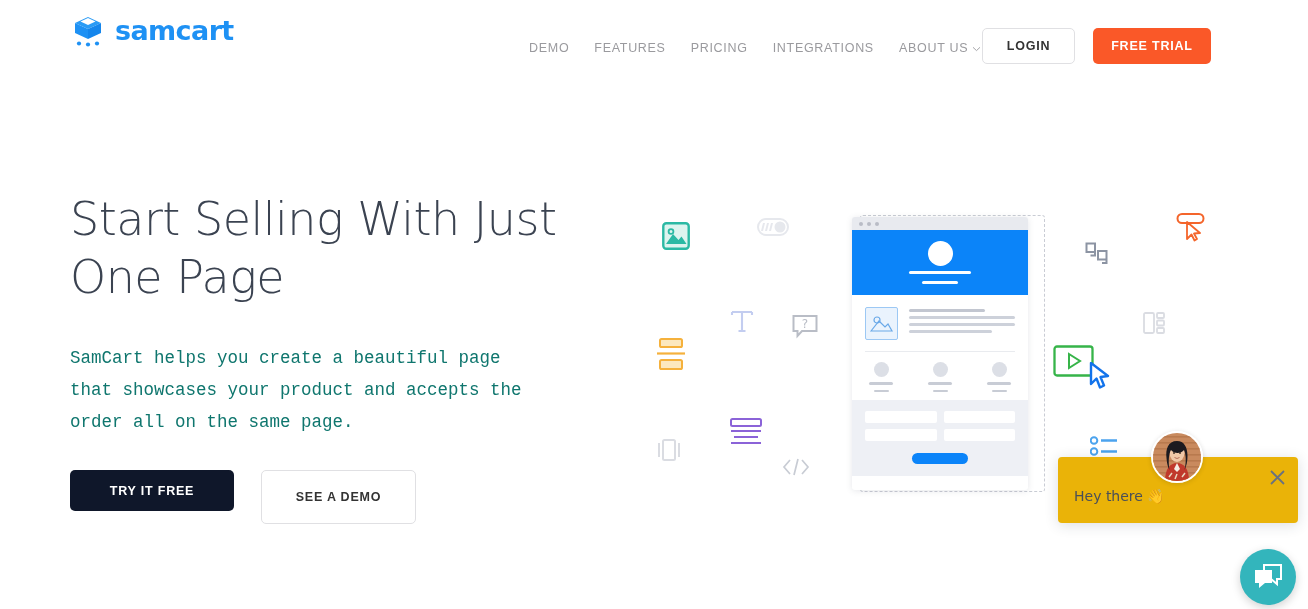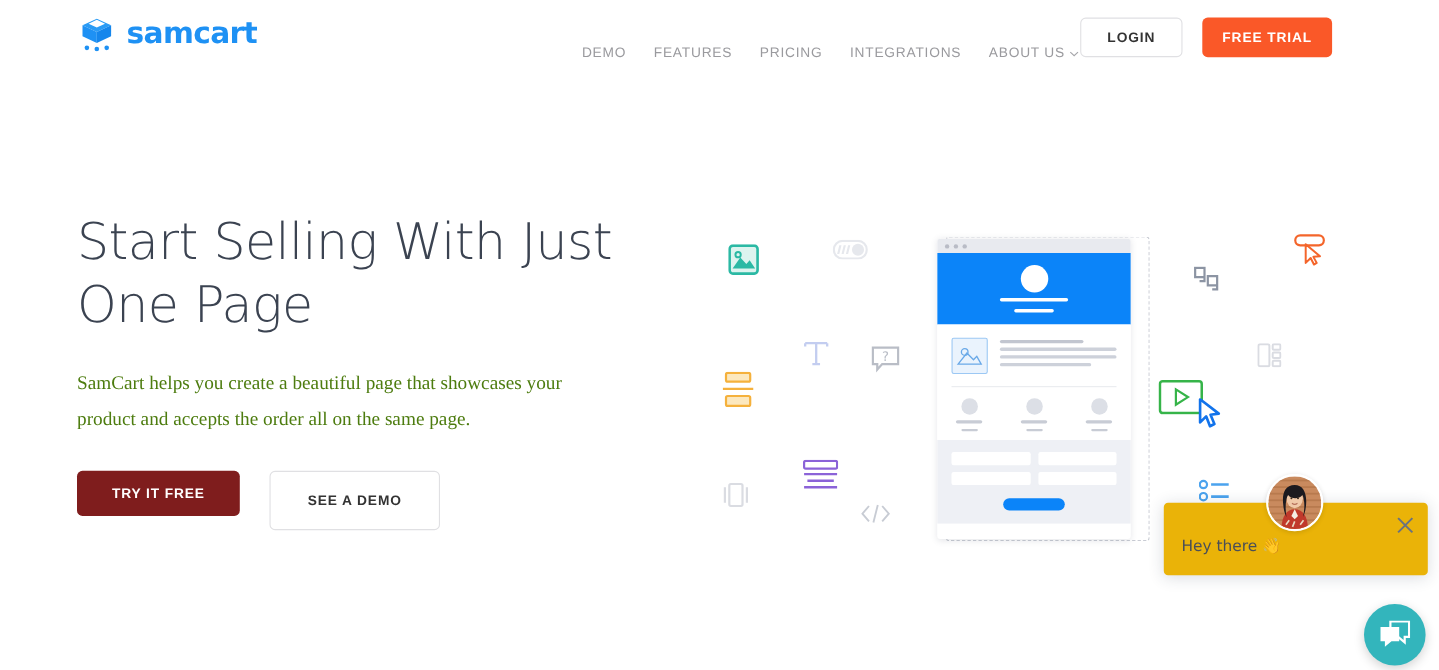--- a/index.html
+++ b/index.html
@@ -31,21 +31,21 @@
   }
   .nav-item {
     font-size:12.5px; letter-spacing:0.7px; color:#9a9a9e;
     font-family:"Liberation Sans", sans-serif;
     cursor:pointer; white-space:nowrap;
     display:flex; align-items:center; gap:4px;margin-top:20px;
   }
   .chev { display:inline-block; }
 
   .hdr-btns {
-    position:absolute; right:97px; top:16px;
+    position:absolute; right:97px; top:28px;
     display:flex; align-items:center; gap:18px;
   }
   .btn {
     font-size:12.5px; font-weight:bold; letter-spacing:0.8px;
     border-radius:5px; cursor:pointer; display:flex;
     align-items:center; justify-content:center; white-space:nowrap;
   }
   .btn-login {
     width:93px; height:36px; background:#fff;
     border:1px solid #e0e0e3; color:#333;
@@ -56,27 +56,27 @@
   }
 
   
   .hero-left { position:absolute; left:70px; top:190px; width:520px; }
   .hero-title {
     font-size:46px; font-weight:300; color:#3b4351;
     line-height:58px; letter-spacing:-0.5px;
     font-family:"DejaVu Sans", sans-serif;
   }
   .hero-sub {
-    margin-top:26px; font-size:17.5px; color:#4d7c0f;
+    margin-top:36px; font-size:17.5px; color:#0f766e;
     line-height:32px; width:460px;
-    font-family:Liberation Serif, serif;
+    font-family:Liberation Mono, monospace;
   }
   .hero-btns { margin-top:32px; display:flex; gap:27px; }
   .btn-try {
-    width:148px; height:41px; background:#7f1d1d; color:#fff;
+    width:164px; height:41px; background:#0f172a; color:#fff;
     border:none; font-size:12.5px; font-weight:bold; letter-spacing:0.8px;
     border-radius:5px; display:flex; align-items:center;
     justify-content:center; cursor:pointer;
   }
   .btn-demo {
     width:155px; height:54px; background:#fff; color:#333;
     border:1px solid #e0e0e3; font-size:12.5px; font-weight:bold;
     letter-spacing:0.8px; border-radius:5px; display:flex;
     align-items:center; justify-content:center; cursor:pointer;
   }

